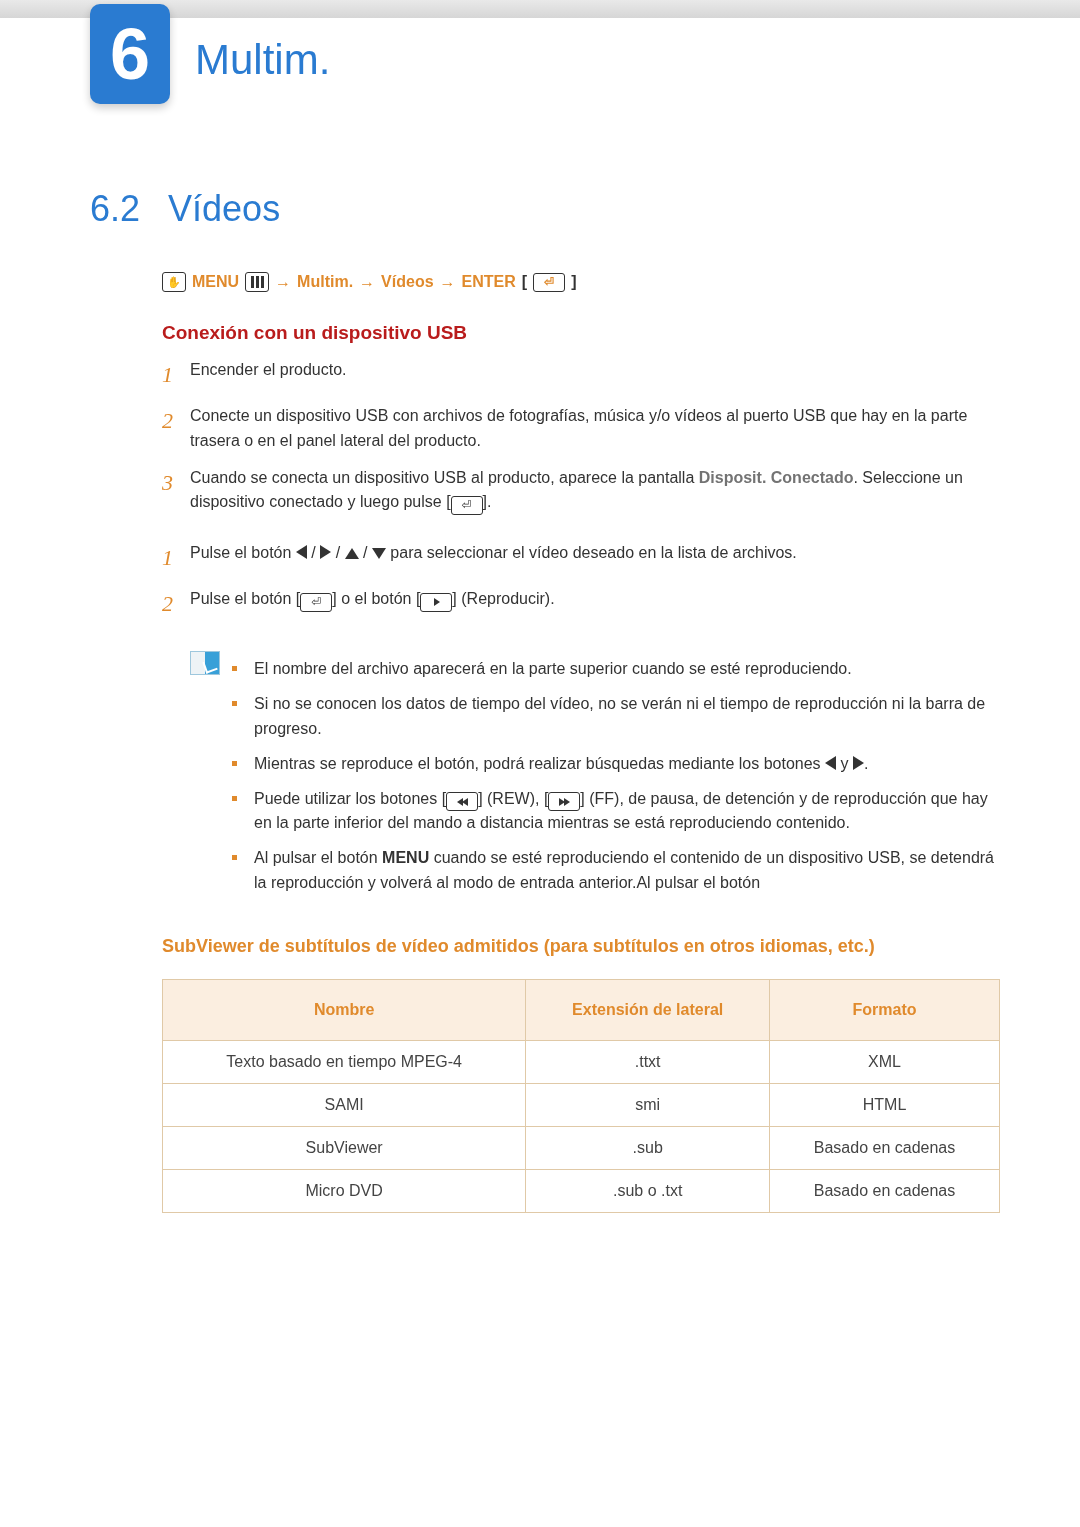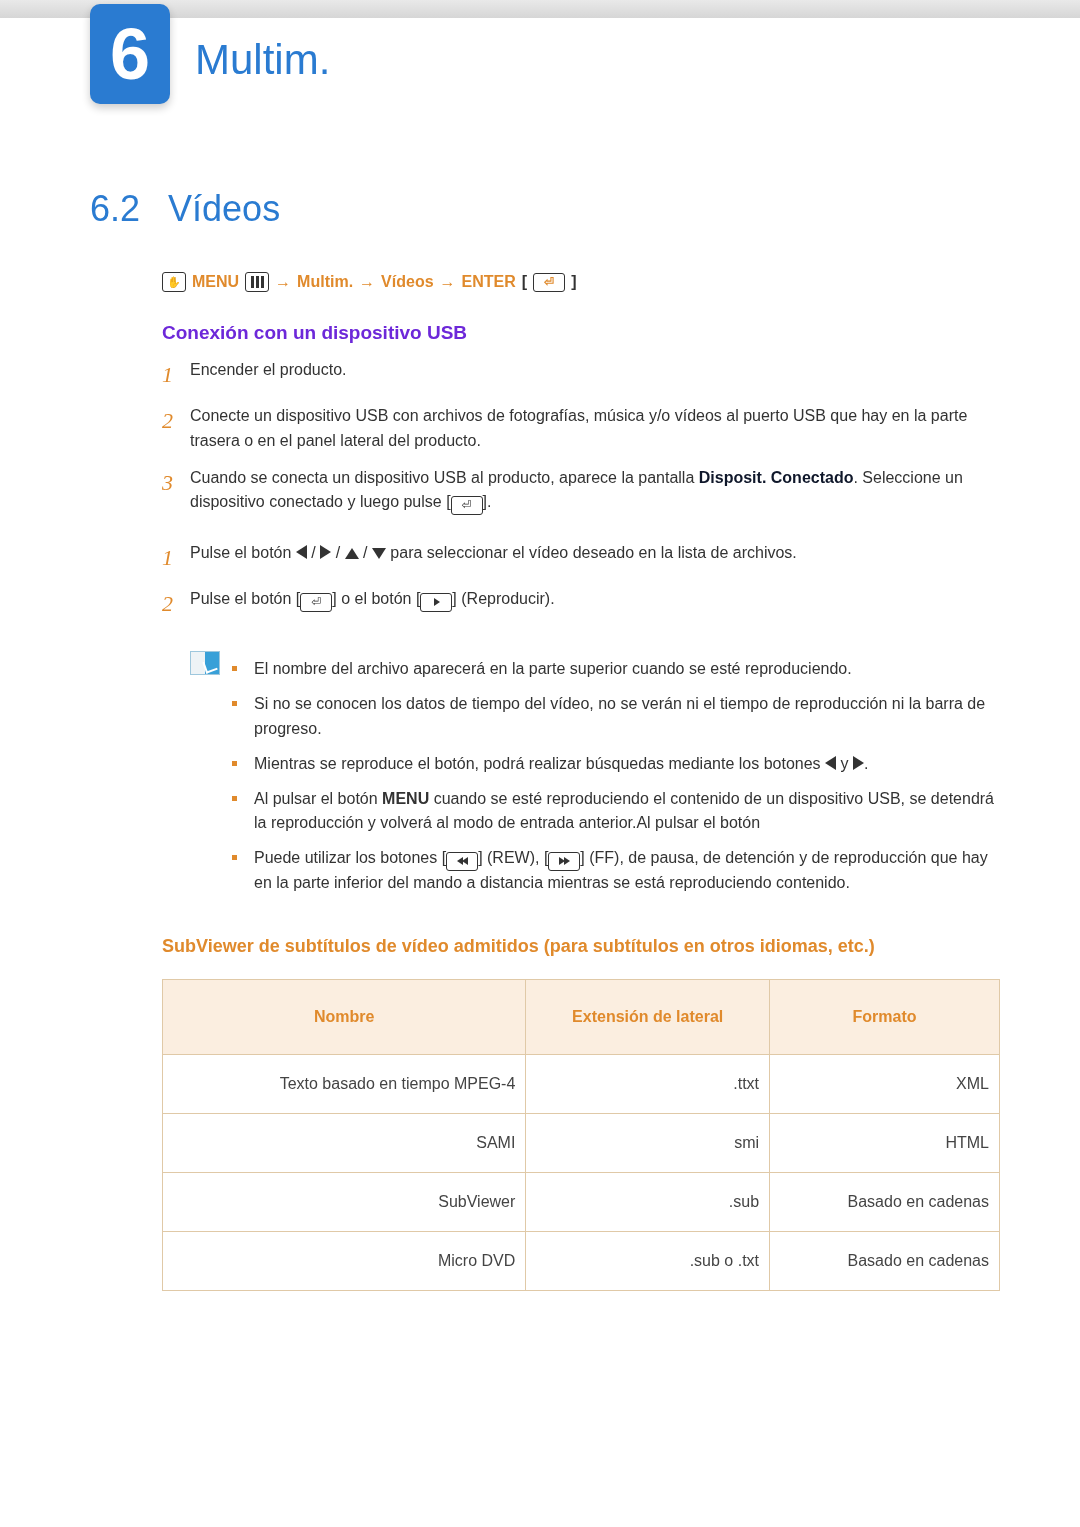--- a/index.html
+++ b/index.html
@@ -78,21 +78,21 @@
     border: 1.5px solid #333;
     border-radius: 3px;
     width: 22px;
     height: 18px;
     color: #333;
     font-size: 11px;
     font-weight: bold;
   }
   .bc-arrow { color: #e08a2c; }
   .subhead {
-    color: #6d28d9;
+    color: #b91c1c;
     font-weight: bold;
     font-size: 19px;
     margin: 10px 0 14px 0;
   }
   ol.steps {
     list-style: none;
     padding: 0;
     margin: 0 0 26px 0;
   }
   ol.steps > li {
@@ -102,21 +102,21 @@
   }
   .stepnum {
     color: #e08a2c;
     font-style: italic;
     font-size: 22px;
     width: 28px;
     flex: 0 0 28px;
     font-family: Georgia, 'Times New Roman', serif;
   }
   .steptext { flex: 1; color: #333; }
-  .orange-inline { color: #0f172a; font-weight: bold; }
+  .orange-inline { color: #737373; font-weight: bold; }
   .h3row {
     margin: 28px 0 18px 0;
     color: #2a7bd1;
     font-size: 21px;
   }
   .h3num { margin-right: 14px; }
   .notewrap {
     display: flex;
     margin-left: 28px;
     gap: 12px;
@@ -182,28 +182,28 @@
     margin: 30px 0 22px 0;
   }
   table.subs {
     border-collapse: collapse;
     width: 100%;
   }
   table.subs th {
     background: #fbeee0;
     color: #e08a2c;
     font-weight: bold;
-    padding: 28px 10px;
+    padding: 21px 10px;
     border: 1px solid #e0c9a7;
     font-size: 16px;
   }
   table.subs td {
     border: 1px solid #e0c9a7;
-    padding: 20px 10px;
-    text-align: right;
+    padding: 12px 10px;
+    text-align: center;
     color: #444;
   }
   .menu-bars{display:inline-flex;gap:2px;}
   .menu-bars span{width:3px;height:12px;background:#333;display:inline-block;}
 </style>
 </head>
 <body>
 
 <div class="page">
   <div class="topbar"></div>
@@ -287,31 +287,31 @@
 
       <div class="notewrap">
         <div class="note-icon"></div>
         <ul class="bullets">
           <li>El nombre del archivo aparecerá en la parte superior cuando se esté reproduciendo.</li>
           <li>Si no se conocen los datos de tiempo del vídeo, no se verán ni el tiempo de reproducción ni la barra de progreso.</li>
           <li>
             <span>Mientras se reproduce el botón, podrá realizar búsquedas mediante los botones </span><span class="tri tri-l"></span><span> y </span><span class="tri tri-r"></span><span>.</span>
           </li>
           <li>
-            <span>Al pulsar el botón </span><b>MENU</b><span> cuando se esté reproduciendo el contenido de un dispositivo USB, se detendrá la reproducción y volverá al modo de entrada anterior.Al pulsar el botón</span>
-          </li>
-          <li>
             <span>Puede utilizar los botones [</span><span class="keybox krew">
                 <span class="ktri-l"></span>
                 <span class="ktri-l"></span>
               </span><span>] (REW), [</span><span class="keybox kff">
                 <span class="ktri-r"></span>
                 <span class="ktri-r"></span>
               </span><span>] (FF), de pausa, de detención y de reproducción que hay en la parte inferior del mando a distancia mientras se está reproduciendo contenido.</span>
           </li>
+          <li>
+            <span>Al pulsar el botón </span><b>MENU</b><span> cuando se esté reproduciendo el contenido de un dispositivo USB, se detendrá la reproducción y volverá al modo de entrada anterior.Al pulsar el botón</span>
+          </li>
         </ul>
       </div>
 
       <div class="subtitle-head">SubViewer de subtítulos de vídeo admitidos (para subtítulos en otros idiomas, etc.)</div>
 
       <table class="subs">
         <thead>
           <tr>
             <th>Nombre</th>
             <th>Extensión de lateral</th>

